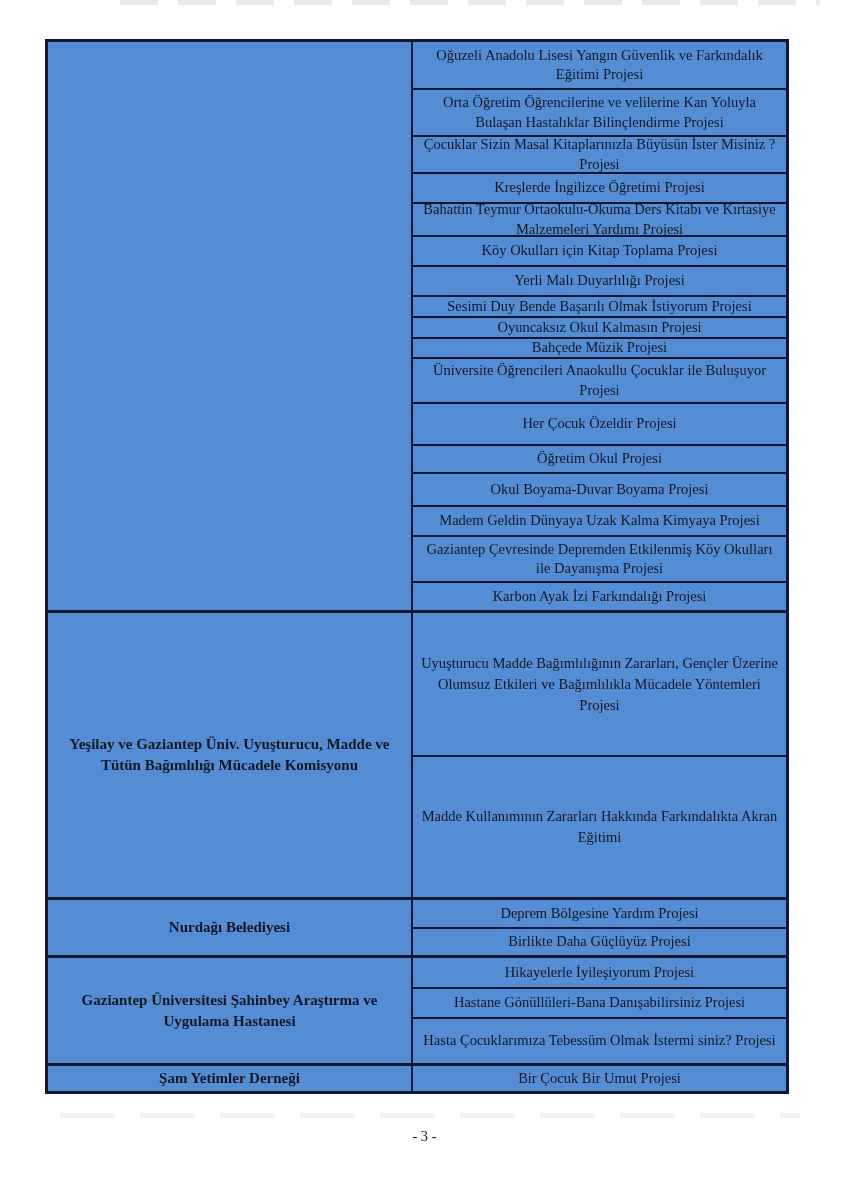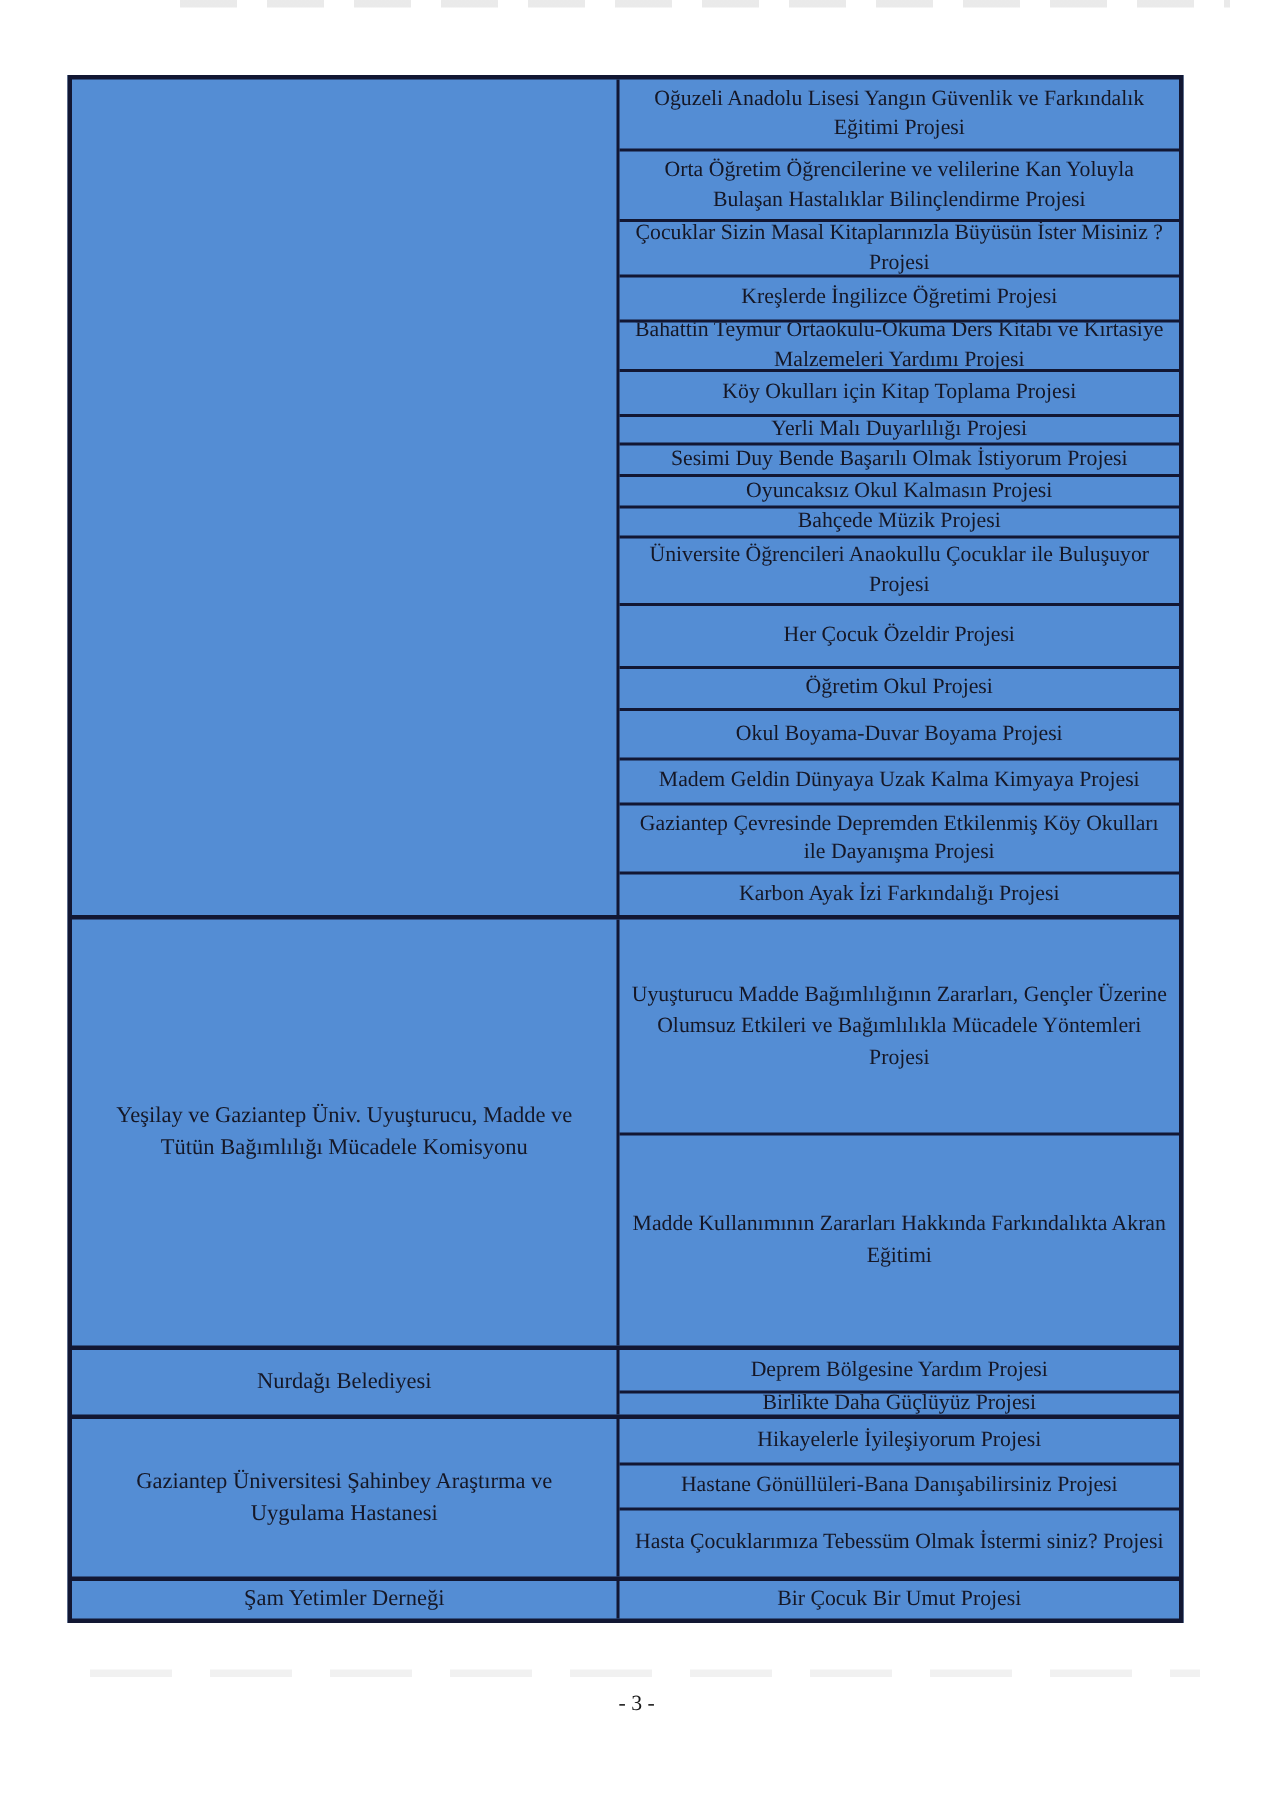--- a/index.html
+++ b/index.html
@@ -15,32 +15,32 @@
     position:absolute; left:120px; top:0; width:700px; height:5px;
     background:repeating-linear-gradient(90deg,#d9d9d9 0 38px, transparent 38px 58px);
     opacity:.55;
   }
   .scan-strip-bottom {
     position:absolute; left:60px; top:1113px; width:740px; height:5px;
     background:repeating-linear-gradient(90deg,#e3e3e3 0 55px, transparent 55px 80px);
     opacity:.5;
   }
   .tbl {
-    position:absolute; left:45px; top:50px; width:744px;
+    position:absolute; left:45px; top:39px; width:744px;
     background:#548DD4;
     border:3px solid #121733;
     box-sizing:border-box;
   }
   .group { display:flex; }
   .group + .group { border-top:3px solid #121733; }
   .oc {
     flex:0 0 365px; width:365px; box-sizing:border-box;
     border-right:2px solid #121733;
     display:flex; align-items:center; justify-content:center;
-    text-align:center; font-weight:normal;
+    text-align:center; font-weight:bold;
     font-size:15px; line-height:21px;
     padding:2px 21px;
   }
   .projects { flex:1 1 auto; display:flex; flex-direction:column; min-width:0; }
   .pc {
     box-sizing:border-box;
     display:flex; align-items:center; justify-content:center;
     text-align:center;
     font-size:14.5px; line-height:19.5px;
     padding:1px 7px;
@@ -61,21 +61,21 @@
 
   <div class="group">
     <div class="oc"></div>
     <div class="projects">
       <div class="pc" style="height:46px">Oğuzeli Anadolu Lisesi Yangın Güvenlik ve Farkındalık Eğitimi Projesi</div>
       <div class="pc" style="height:47px">Orta Öğretim Öğrencilerine ve velilerine Kan Yoluyla Bulaşan Hastalıklar Bilinçlendirme Projesi</div>
       <div class="pc" style="height:37px">Çocuklar Sizin Masal Kitaplarınızla Büyüsün İster Misiniz ? Projesi</div>
       <div class="pc" style="height:30px">Kreşlerde İngilizce Öğretimi Projesi</div>
       <div class="pc" style="height:33px">Bahattin Teymur Ortaokulu-Okuma Ders Kitabı ve Kırtasiye Malzemeleri Yardımı Projesi</div>
       <div class="pc" style="height:30px">Köy Okulları için Kitap Toplama Projesi</div>
-      <div class="pc" style="height:19px">Yerli Malı Duyarlılığı Projesi</div>
+      <div class="pc" style="height:30px">Yerli Malı Duyarlılığı Projesi</div>
       <div class="pc" style="height:21px">Sesimi Duy Bende Başarılı Olmak İstiyorum Projesi</div>
       <div class="pc" style="height:21px">Oyuncaksız Okul Kalmasın Projesi</div>
       <div class="pc" style="height:20px">Bahçede Müzik Projesi</div>
       <div class="pc" style="height:45px">Üniversite Öğrencileri Anaokullu Çocuklar ile Buluşuyor Projesi</div>
       <div class="pc" style="height:42px">Her Çocuk Özeldir Projesi</div>
       <div class="pc" style="height:28px">Öğretim Okul Projesi</div>
       <div class="pc" style="height:33px">Okul Boyama-Duvar Boyama Projesi</div>
       <div class="pc" style="height:30px">Madem Geldin Dünyaya Uzak Kalma Kimyaya Projesi</div>
       <div class="pc" style="height:46px">Gaziantep Çevresinde Depremden Etkilenmiş Köy Okulları ile Dayanışma Projesi</div>
       <div class="pc" style="height:29px">Karbon Ayak İzi Farkındalığı Projesi</div>
@@ -87,21 +87,21 @@
     <div class="projects">
       <div class="pc" style="height:142px; line-height:21px">Uyuşturucu Madde Bağımlılığının Zararları, Gençler Üzerine Olumsuz Etkileri ve Bağımlılıkla Mücadele Yöntemleri Projesi</div>
       <div class="pc" style="height:142px; line-height:21px">Madde Kullanımının Zararları Hakkında Farkındalıkta Akran Eğitimi</div>
     </div>
   </div>
 
   <div class="group">
     <div class="oc">Nurdağı Belediyesi</div>
     <div class="projects">
       <div class="pc" style="height:27px">Deprem Bölgesine Yardım Projesi</div>
-      <div class="pc" style="height:16px">Birlikte Daha Güçlüyüz Projesi</div>
+      <div class="pc" style="height:28px">Birlikte Daha Güçlüyüz Projesi</div>
     </div>
   </div>
 
   <div class="group">
     <div class="oc">Gaziantep Üniversitesi Şahinbey Araştırma ve Uygulama Hastanesi</div>
     <div class="projects">
       <div class="pc" style="height:29px">Hikayelerle İyileşiyorum Projesi</div>
       <div class="pc" style="height:30px">Hastane Gönüllüleri-Bana Danışabilirsiniz Projesi</div>
       <div class="pc" style="height:46px">Hasta Çocuklarımıza Tebessüm Olmak İstermi siniz? Projesi</div>
     </div>

